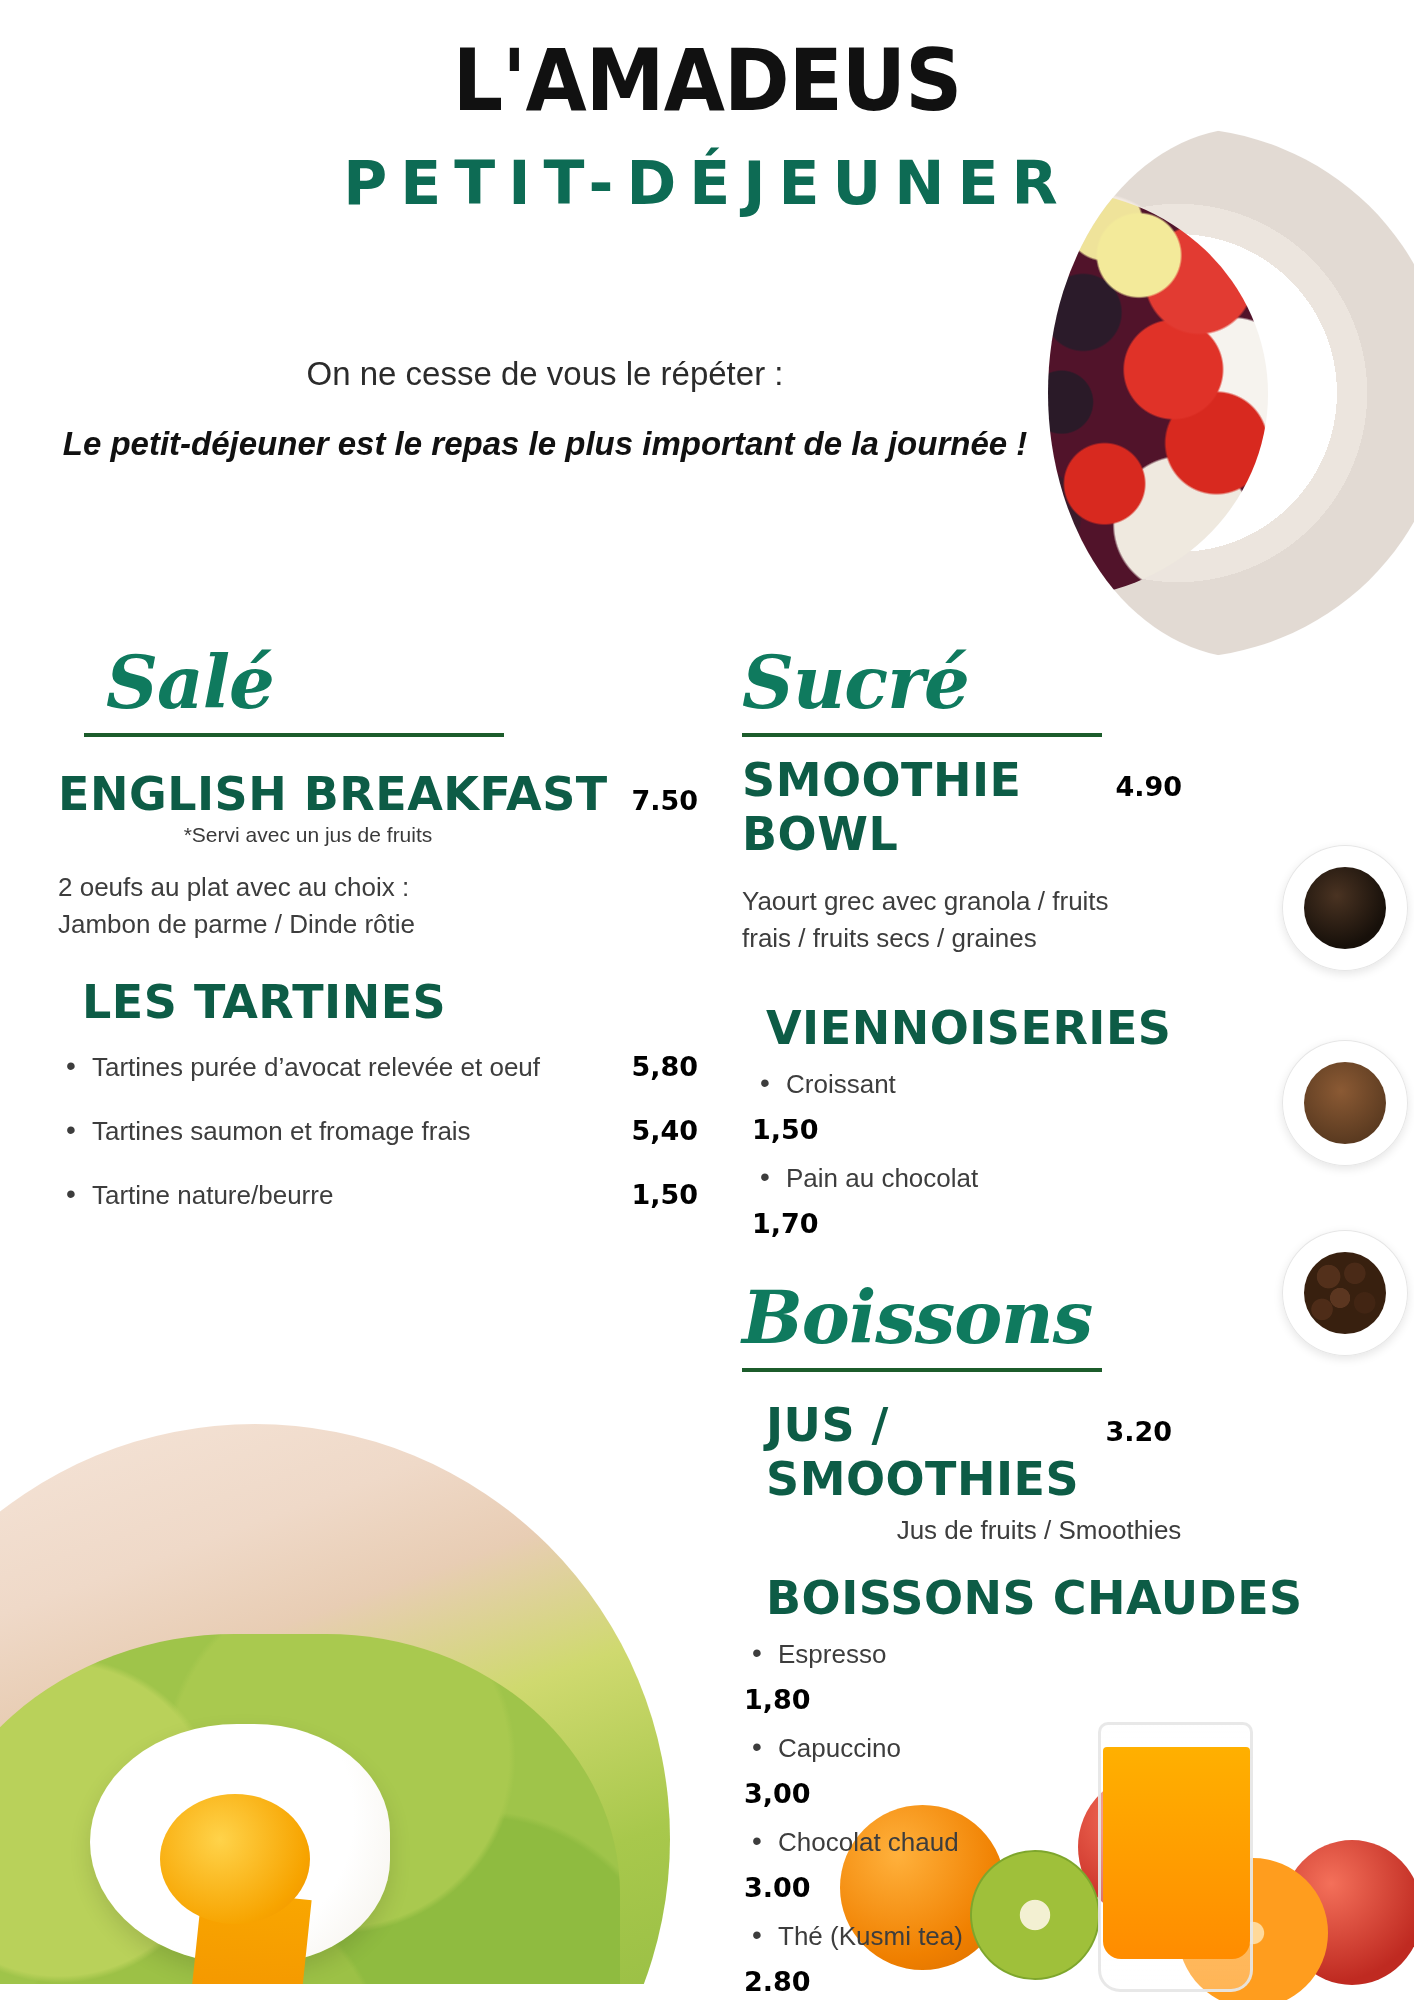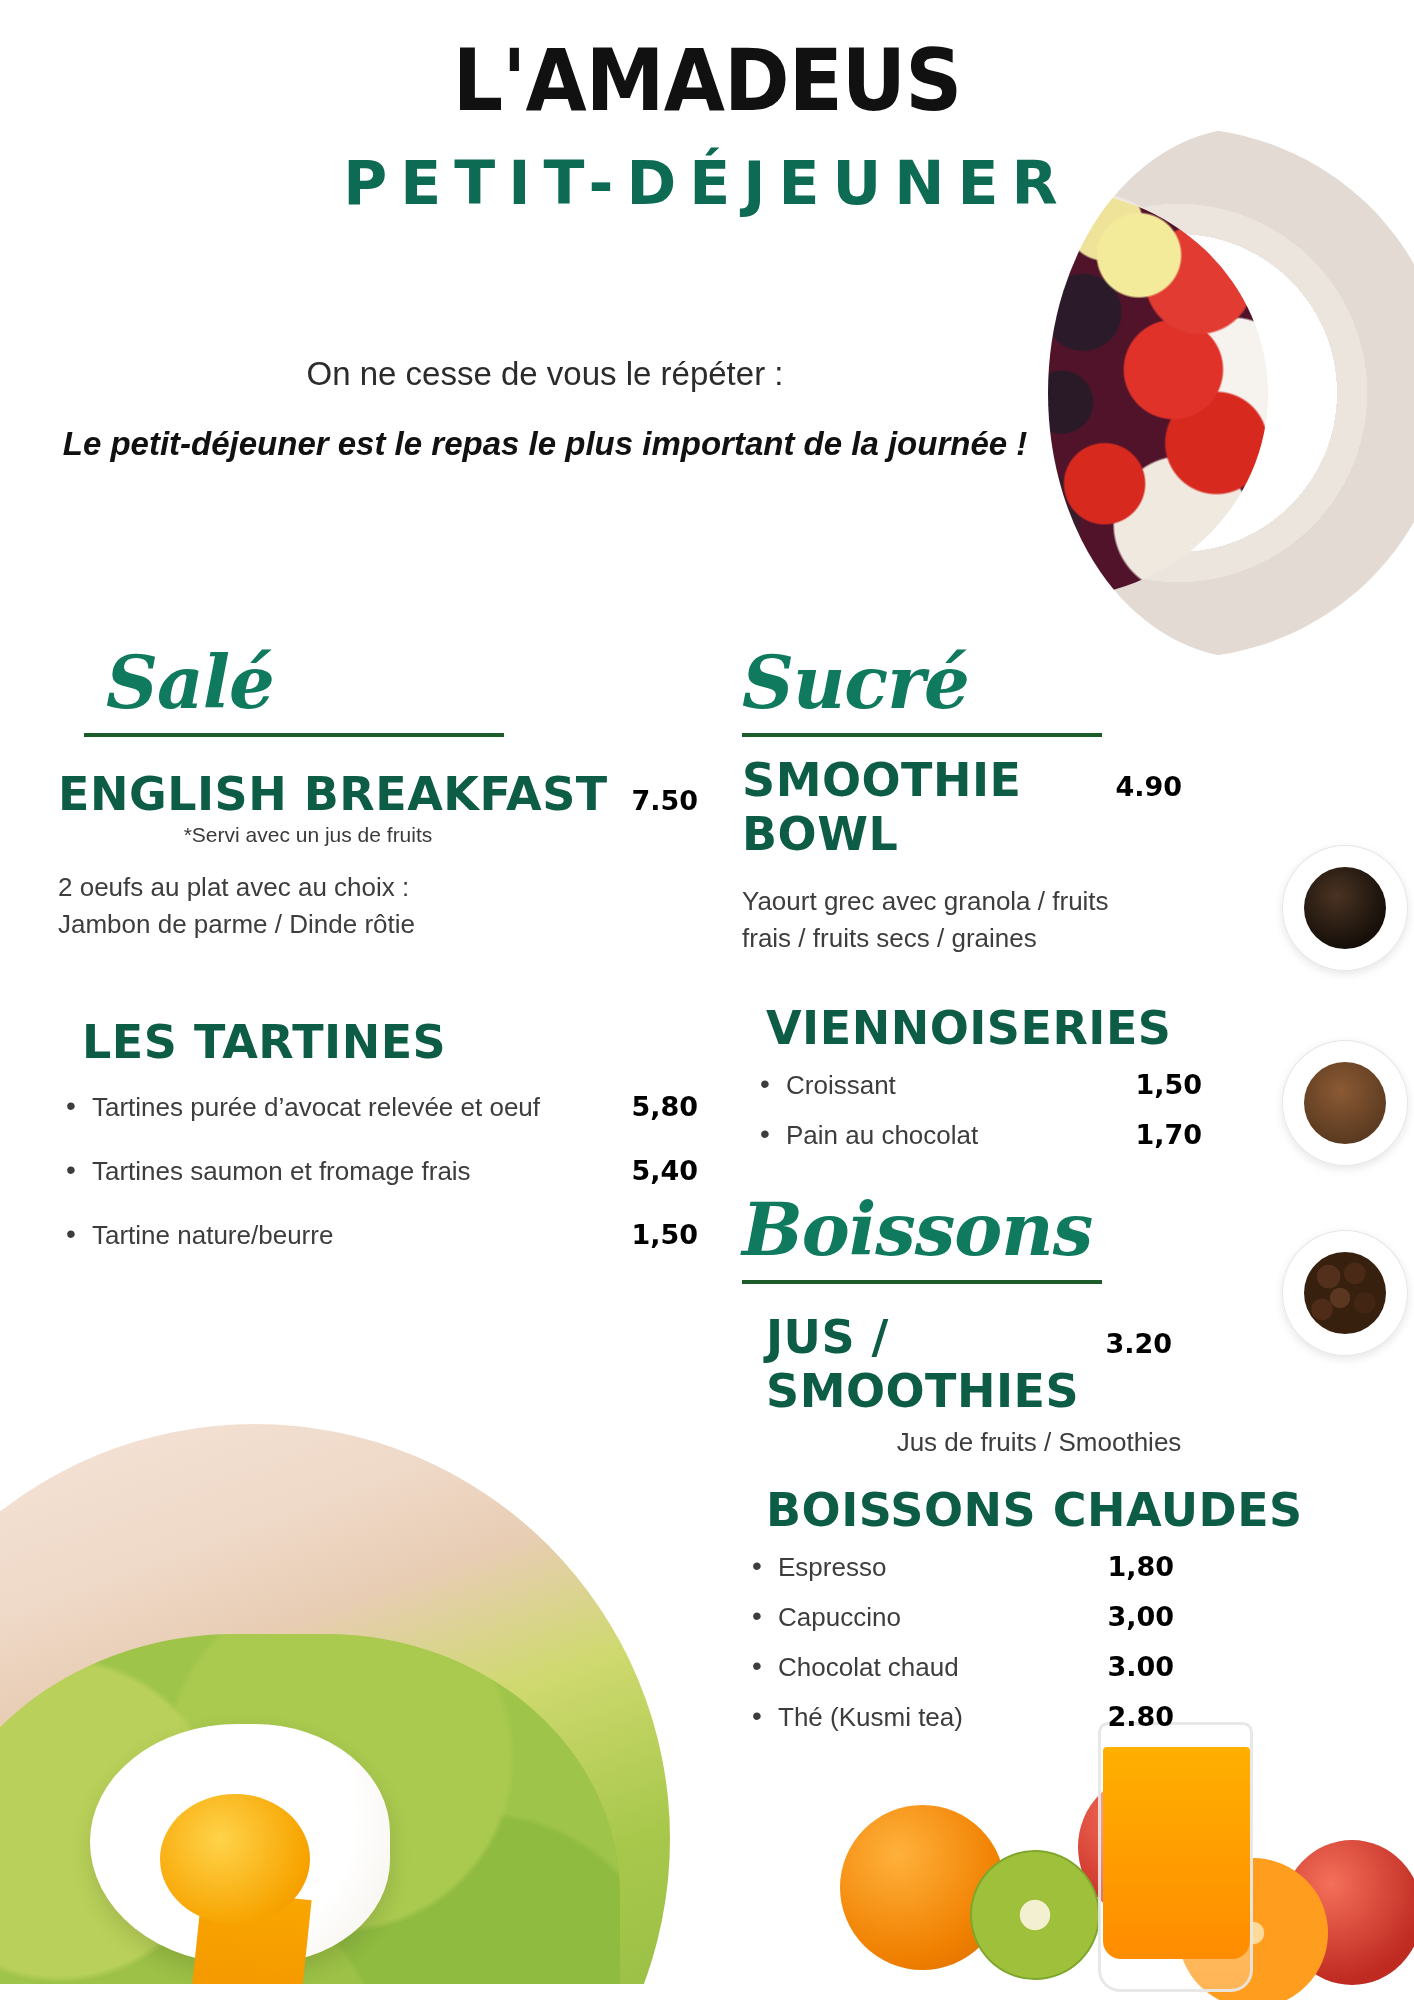--- a/index.html
+++ b/index.html
@@ -322,21 +322,21 @@
     color: #3d3d3d;
   }
   .bullet-text::before {
     content: "•";
     position: absolute;
     left: 8px;
     top: -2px;
     font-size: 28px;
     color: #3d3d3d;
   }
-  .tight li { margin-bottom: 8px; }
+  .tight li { margin-bottom: 8px; flex-direction: column; }
   .indent { margin-left: 24px; }
 </style>
 </head>
 <body>
 
 <div class="page">
 
   <div class="title">L'AMADEUS</div>
   <div class="subtitle">PETIT-DÉJEUNER</div>
   <div class="tagline1">On ne cesse de vous le répéter :</div>
@@ -392,21 +392,21 @@
     <div style="margin-top:30px;">
       <div class="row">
         <div class="sec-title">ENGLISH BREAKFAST</div>
         <div class="price">7.50</div>
       </div>
       <div class="note" style="width:500px;">*Servi avec un jus de fruits</div>
       <div class="desc" style="white-space:pre-line;">2 oeufs au plat avec au choix :
 Jambon de parme / Dinde rôtie</div>
     </div>
 
-    <div style="margin-top:72px;">
+    <div style="margin-top:32px;">
       <div class="sec-title indent">LES TARTINES</div>
       <ul class="items">
         <li style="margin-top:22px;">
           <span class="bullet-text">Tartines purée d’avocat relevée et oeuf</span>
           <span class="price">5,80</span>
         </li>
         <li style="margin-top:32px;">
           <span class="bullet-text">Tartines saumon et fromage frais</span>
           <span class="price">5,40</span>
         </li>

